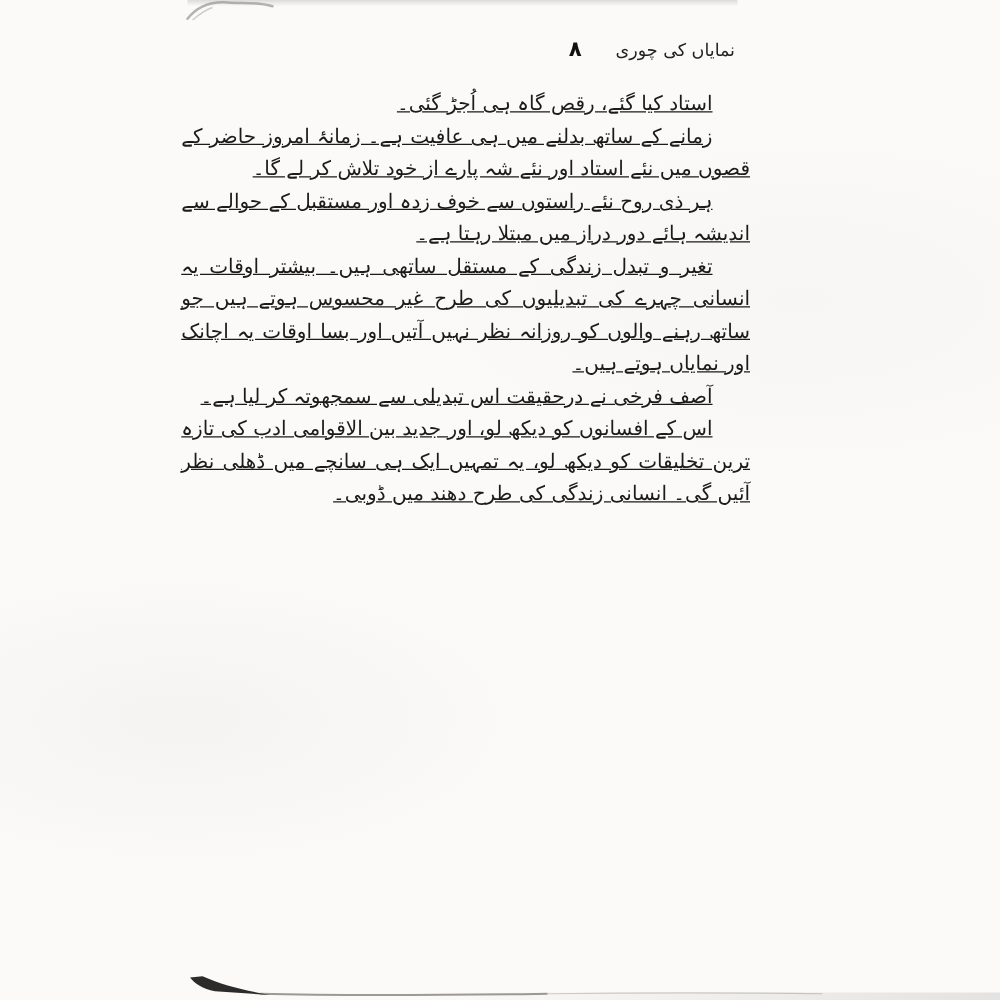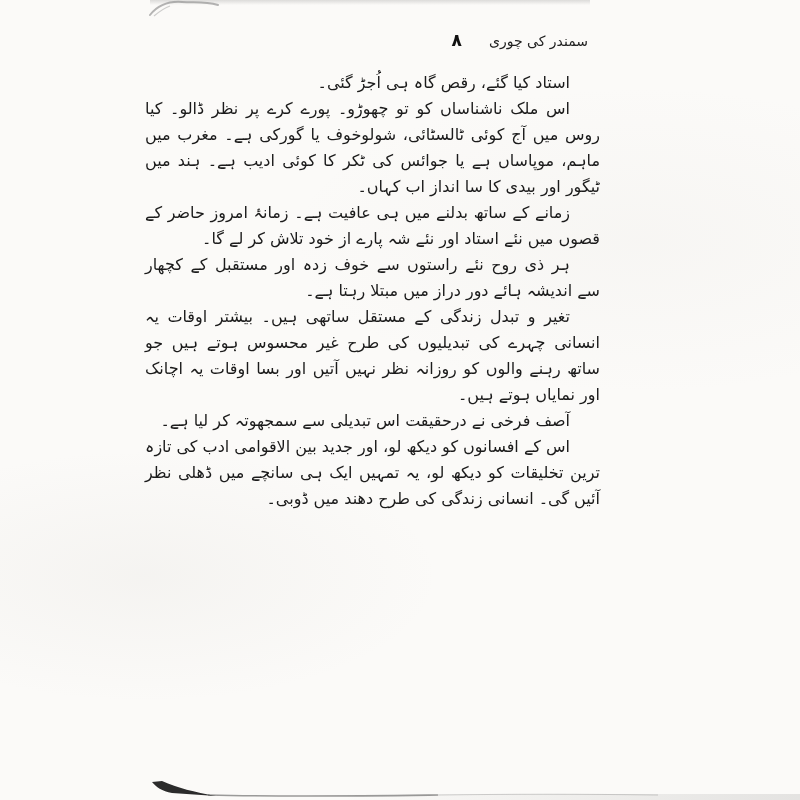--- a/index.html
+++ b/index.html
@@ -59,20 +59,21 @@
     right: 200px;
     left: 145px;
     direction: rtl;
     text-align: justify;
     font-size: 16px;
     line-height: 26px;
   }
   .para {
     margin: 0;
     text-indent: 30px; 
+    text-decoration: underline;
   }
   
   .curl {
     position: absolute;
     left: 138px; bottom: 0;
     width: 662px; height: 22px;
   }
   .bottom-shade {
     position: absolute;
     bottom: 0; left: 340px; right: 0;
@@ -86,29 +87,28 @@
 <div class="page">
 
   <div class="top-streak"></div>
 
   <svg class="pen-mark" viewBox="0 0 78 18" xmlns="http://www.w3.org/2000/svg">
     <path d="M4,15 C12,5 22,1 36,2 C48,3 58,1 72,5" fill="none" stroke="#8d8d8d" stroke-width="2" stroke-linecap="round" opacity="0.65"></path>
     <path d="M8,16 C14,11 18,8 24,6" fill="none" stroke="#a0a0a0" stroke-width="1.2" opacity="0.5"></path>
   </svg>
 
   <header class="running-head">
-    <span class="head-title">سمندر کی چوری</span>
+    <span class="head-title">نمایاں کی چوری</span>
     <span class="page-num">۸</span>
   </header>
 
   <main class="text-block">
     <p class="para">استاد کیا گئے، رقص گاہ ہی اُجڑ گئی۔</p>
-    <p class="para">اس ملک ناشناساں کو تو چھوڑو۔ پورے کرے پر نظر ڈالو۔ کیا روس میں آج کوئی ٹالسٹائی، شولوخوف یا گورکی ہے۔ مغرب میں ماہم، موپاساں ہے یا جوائس کی ٹکر کا کوئی ادیب ہے۔ ہند میں ٹیگور اور بیدی کا سا انداز اب کہاں۔</p>
     <p class="para">زمانے کے ساتھ بدلنے میں ہی عافیت ہے۔ زمانۂ امروز حاضر کے قصوں میں نئے استاد اور نئے شہ پارے از خود تلاش کر لے گا۔</p>
-    <p class="para">ہر ذی روح نئے راستوں سے خوف زدہ اور مستقبل کے کچھار سے اندیشہ ہائے دور دراز میں مبتلا رہتا ہے۔</p>
+    <p class="para">ہر ذی روح نئے راستوں سے خوف زدہ اور مستقبل کے حوالے سے اندیشہ ہائے دور دراز میں مبتلا رہتا ہے۔</p>
     <p class="para">تغیر و تبدل زندگی کے مستقل ساتھی ہیں۔ بیشتر اوقات یہ انسانی چہرے کی تبدیلیوں کی طرح غیر محسوس ہوتے ہیں جو ساتھ رہنے والوں کو روزانہ نظر نہیں آتیں اور بسا اوقات یہ اچانک اور نمایاں ہوتے ہیں۔</p>
     <p class="para">آصف فرخی نے درحقیقت اس تبدیلی سے سمجھوتہ کر لیا ہے۔</p>
     <p class="para">اس کے افسانوں کو دیکھ لو، اور جدید بین الاقوامی ادب کی تازہ ترین تخلیقات کو دیکھ لو، یہ تمہیں ایک ہی سانچے میں ڈھلی نظر آئیں گی۔ انسانی زندگی کی طرح دھند میں ڈوبی۔</p>
   </main>
 
   <div class="bottom-shade"></div>
 
   <svg class="curl" viewBox="0 0 662 22" xmlns="http://www.w3.org/2000/svg">
     <path d="M14,4 C18,9 24,13 34,15 L78,18 C56,14 40,10 24,3 Z" fill="#2b2b2b"></path>
     <path d="M70,17 C150,19 220,18 300,17" fill="none" stroke="#4a4a4a" stroke-width="1.6" opacity="0.55"></path>

